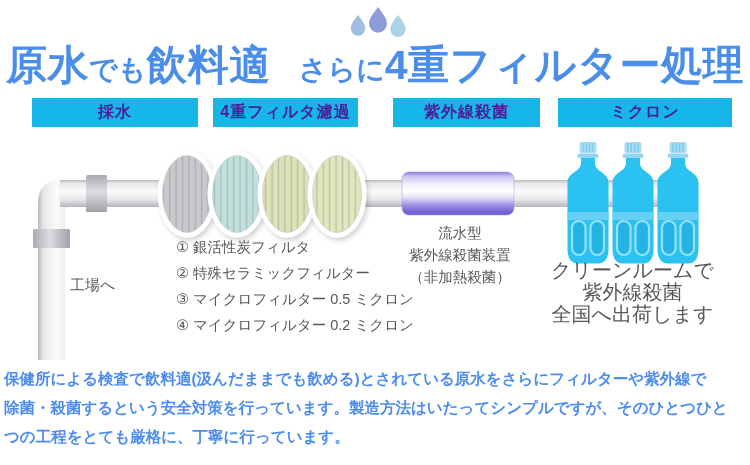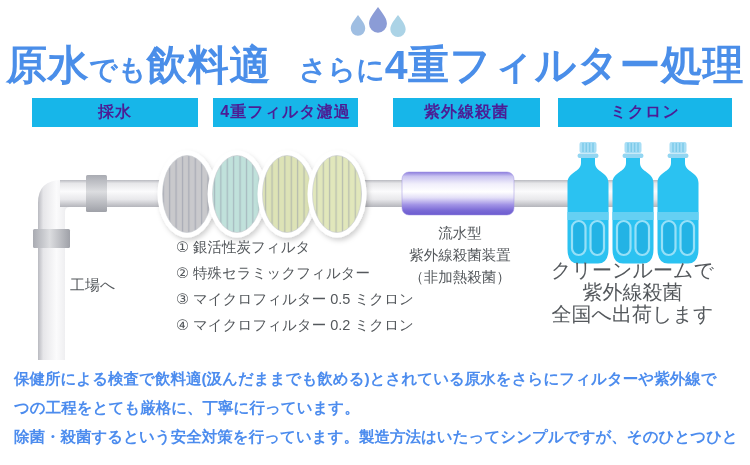--- a/index.html
+++ b/index.html
@@ -15,21 +15,21 @@
   .bar{position:absolute;top:98px;height:29px;background:var(--bar-cyan);color:#4c1d95;
        font-weight:bold;font-size:16px;display:flex;align-items:center;justify-content:center;
        letter-spacing:1px;}
   .b1{left:32px;width:166px}.b2{left:213px;width:145px}.b3{left:393px;width:147px}.b4{left:558px;width:174px}
   .diagram-svg{position:absolute;left:0;top:130px;width:750px;height:235px;}
   .note{position:absolute;color:var(--note-gray);font-size:14.5px;}
   .src-note{left:70px;top:272px;line-height:25px;font-size:15px;}
   .filter-note{left:176px;top:234px;line-height:26px;}
   .uv-note{left:385px;top:222px;width:150px;text-align:center;line-height:22px;}
   .bottle-note{left:545px;top:259px;width:175px;text-align:center;line-height:22px;font-size:20px;}
-  .footer{position:absolute;left:14px;top:364px;color:var(--footer-blue);font-weight:600;
+  .footer{position:absolute;left:4px;top:364px;color:var(--footer-blue);font-weight:600;
           font-size:15.5px;line-height:29px;white-space:nowrap;}
 </style>
 </head>
 <body>
 
 <div id="stage" style="--title-blue: #4a8ee9; --bar-cyan: #17b6e9; --footer-blue: #4c8cee; --note-gray: #54585c;">
 
   <svg class="drops" viewBox="0 0 72 38" aria-hidden="true">
     <path transform="translate(15,10) scale(0.85)" fill="#9fbee2" d="M0,0 C-5.5,7.5 -8.5,11 -8.5,16 A8.5,8.5 0 1,0 8.5,16 C8.5,11 5.5,7.5 0,0 Z"></path>
     <path transform="translate(35,2) scale(1.05)" fill="#8b9cd6" d="M0,0 C-5.5,7.5 -8.5,11 -8.5,16 A8.5,8.5 0 1,0 8.5,16 C8.5,11 5.5,7.5 0,0 Z"></path>
@@ -185,17 +185,17 @@
   </div>
 
   <div class="note bottle-note">
     <div>クリーンルームで</div>
     <div>紫外線殺菌</div>
     <div>全国へ出荷します</div>
   </div>
 
   <div class="footer">
     <div>保健所による検査で飲料適(汲んだままでも飲める)とされている原水をさらにフィルターや紫外線で</div>
+    <div>除菌・殺菌するという安全対策を行っています。製造方法はいたってシンプルですが、そのひとつひと</div>
     <div>つの工程をとても厳格に、丁寧に行っています。</div>
-    <div>除菌・殺菌するという安全対策を行っています。製造方法はいたってシンプルですが、そのひとつひと</div>
   </div>
 
 </div>
 
 </body></html>

